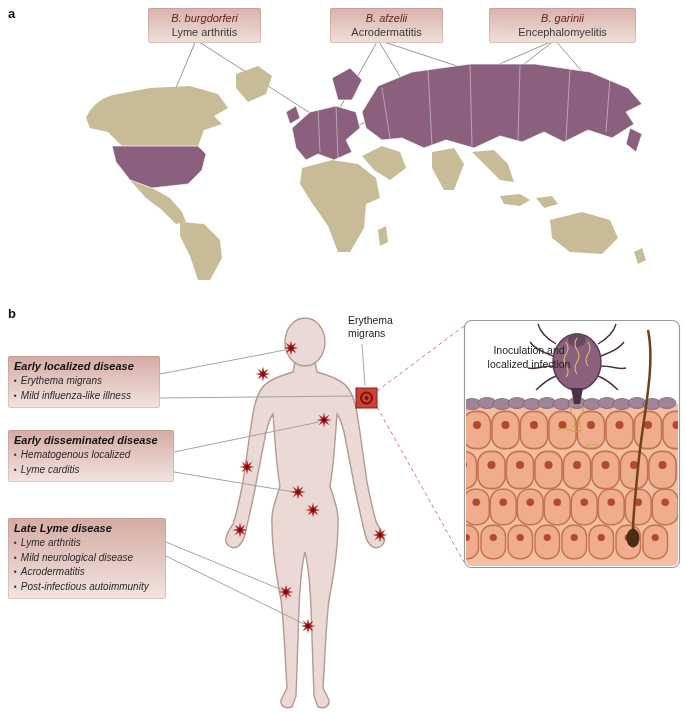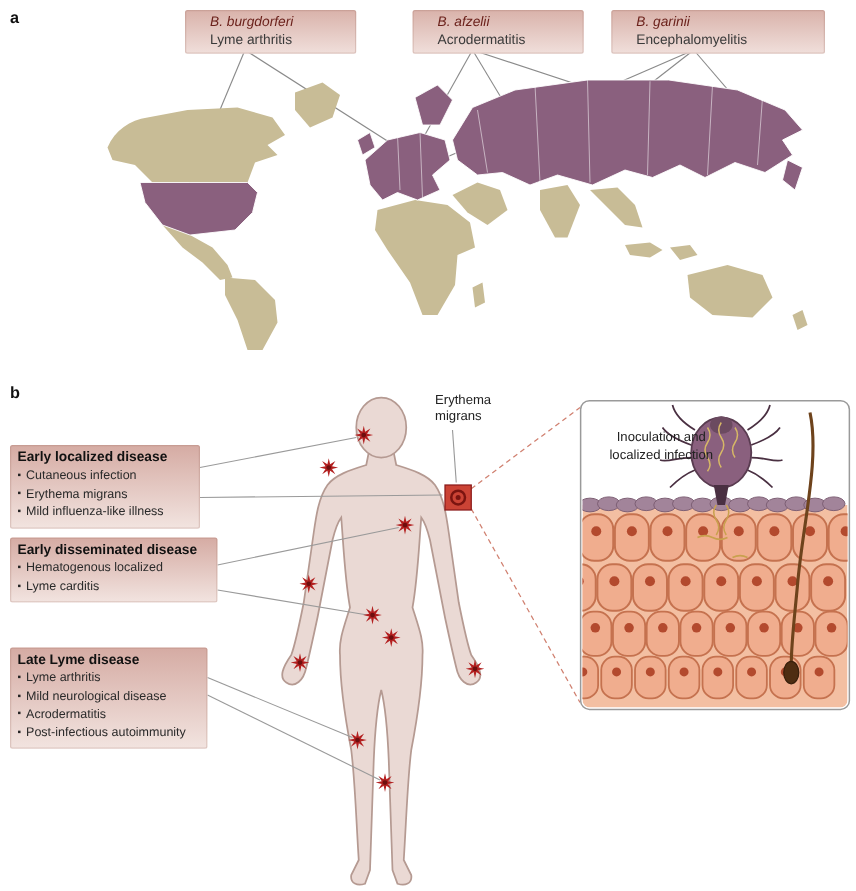--- a/index.html
+++ b/index.html
@@ -1,28 +1,28 @@
 <!DOCTYPE html>
 <html><head>
 <meta charset="utf-8">
 <style>
   html,body{margin:0;padding:0;background:#fff;}
   .page{position:relative;width:685px;height:713px;background:#fff;overflow:hidden;
         font-family:"Liberation Sans",sans-serif;color:#222;}
   .abs{position:absolute;}
   .panel-label{font-weight:bold;font-size:13px;color:#111;z-index:5;}
   svg.layer{position:absolute;left:0;top:0;z-index:1;}
-  .legend-box{position:absolute;z-index:4;padding:3px 20px;
+  .legend-box{position:absolute;z-index:4;text-align:center;padding:3px 8px;
     background:linear-gradient(180deg,#d9b2aa,#f0dfdb);border-radius:2px;
     font-size:11px;line-height:1.3;box-shadow:0 0 0 1px rgba(160,110,100,.25) inset;}
   .legend-box .species{font-style:italic;color:#6b211b;}
   .legend-box .disease{color:#3a3a3a;}
   .stage-box{position:absolute;z-index:4;padding:4px 6px 5px 6px;
     background:linear-gradient(180deg,#d5aba3,#f2e4e0);border-radius:2px;
-    box-shadow:0 0 0 1px rgba(160,110,100,.25) inset;}
+    box-shadow:0 0 0 1px rgba(160,110,100,.25) inset;font-style:italic;}
   .stage-box h4{margin:0 0 2px 0;font-size:11px;color:#111;}
   .stage-box ul{margin:0;padding:0;list-style:none;font-size:10px;line-height:1.45;color:#2a2a2a;}
   .stage-box li::before{content:"▪";font-size:8px;margin-right:4px;vertical-align:1px;color:#222;}
   .em-label{position:absolute;z-index:4;font-size:10.5px;line-height:1.25;color:#222;width:64px;}
   .inset-caption{position:absolute;z-index:4;font-size:10.5px;line-height:1.3;color:#222;width:108px;text-align:center;}
 </style>
 </head>
 <body>
 
 <div class="page">
@@ -230,21 +230,20 @@
             <path d="M588,342 q4,6 0,12 q-4,6 0,12"></path>
           </g>
         </g>
       </g>
     </g>
   </svg>
 
   <div class="stage-box" style="left:8px;top:356px;width:140px">
     <h4>Early localized disease</h4>
     <ul>
-      <li>Cutaneous infection</li>
       <li>Erythema migrans</li>
       <li>Mild influenza-like illness</li>
     </ul>
   </div>
   <div class="stage-box" style="left:8px;top:430px;width:154px">
     <h4>Early disseminated disease</h4>
     <ul>
       <li>Hematogenous localized</li>
       <li>Lyme carditis</li>
     </ul>

